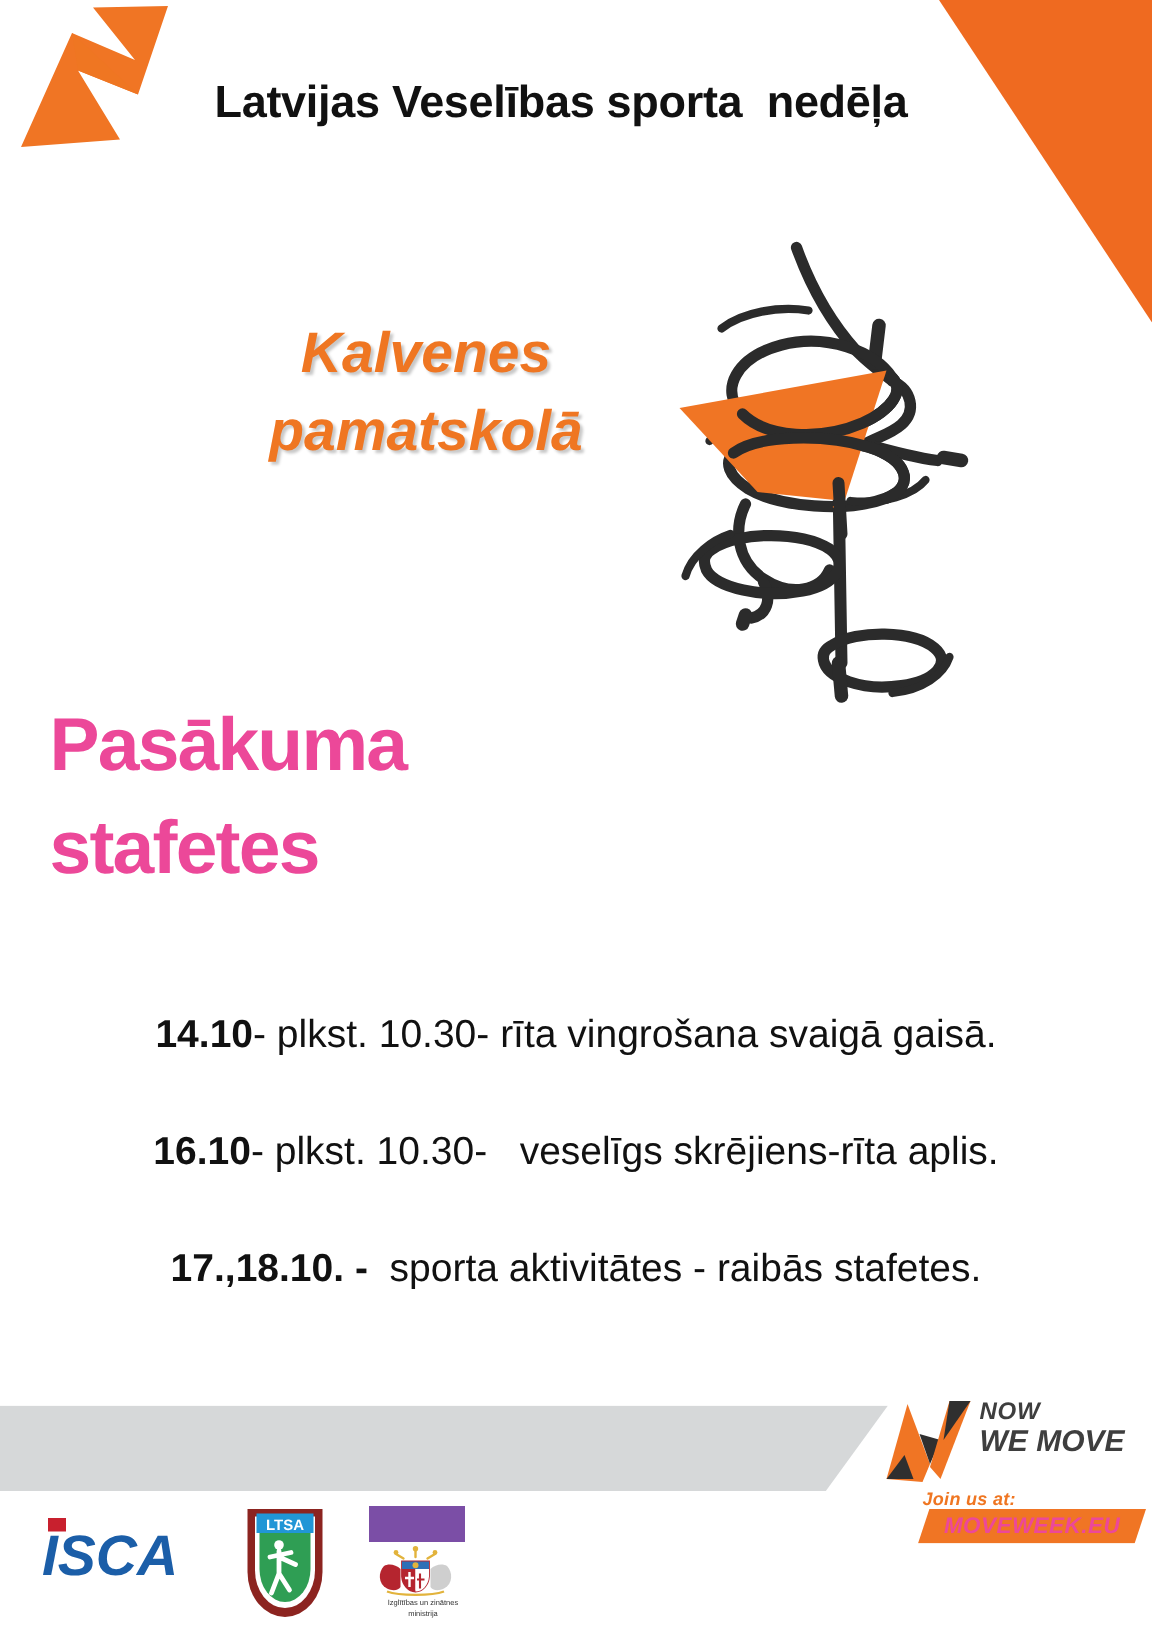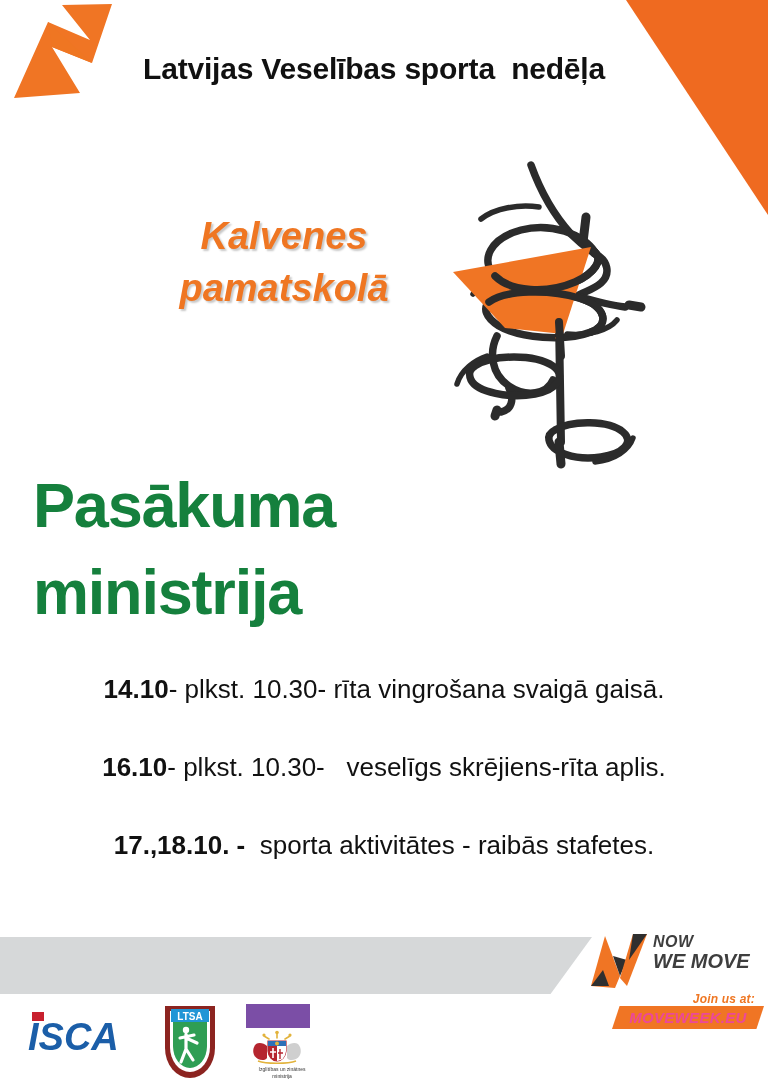--- a/index.html
+++ b/index.html
@@ -87,23 +87,23 @@
   }
 
   
   .title-block {
     position: absolute;
     left: 33px;
     top: 462px;
     width: 620px;
   }
   .title-line {
-    font-size: 63px;
-    font-weight: bold;
-    color: #15803d;
+    font-size: 50px;
+    font-weight: bold;
+    color: #ec4899;
     line-height: 1.38;
     letter-spacing: -1.2px;
     white-space: pre;
   }
 
   
   .programme {
     position: absolute;
     left: 0;
     right: 0;
@@ -163,21 +163,21 @@
   }
   .nwm-now { font-size: 16px; letter-spacing: 0.5px; }
   .nwm-wemove { font-size: 20px; letter-spacing: 0px; }
 
   
   .joinus {
     position: absolute;
     left: 615px;
     top: 992px;
     width: 140px;
-    text-align: right;
+    text-align: left;
     font-size: 12px;
     font-weight: bold;
     font-style: italic;
     color: #ef7622;
     letter-spacing: 0.2px;
   }
   .moveweek-banner {
     position: absolute;
     left: 612px;
     top: 1006px;
@@ -318,21 +318,21 @@
 
     <g fill="none" stroke="#2b2b2b" stroke-width="7.5" stroke-linecap="round">
       <path d="M52,134 C68,150 104,152 132,140 C152,131 160,118 152,110"></path>
       <path d="M46,160 C62,148 106,147 136,156 C162,164 168,182 148,190"></path>
       <path d="M116,180 L118,214" stroke-width="8"></path>
     </g>
   </svg>
 
   <div class="title-block">
     <div class="title-line">Pasākuma</div>
-    <div class="title-line">ministrija</div>
+    <div class="title-line">stafetes</div>
   </div>
 
   <div class="programme">
     <div class="prog-row"><span class="prog-date">14.10</span><span class="prog-text">- plkst. 10.30- rīta vingrošana svaigā gaisā.</span></div>
     <div class="prog-row"><span class="prog-date">16.10</span><span class="prog-text">- plkst. 10.30-   veselīgs skrējiens-rīta aplis.</span></div>
     <div class="prog-row"><span class="prog-date">17.,18.10. -</span><span class="prog-text">  sporta aktivitātes - raibās stafetes.</span></div>
   </div>
 
   <div class="grey-band"></div>
 

